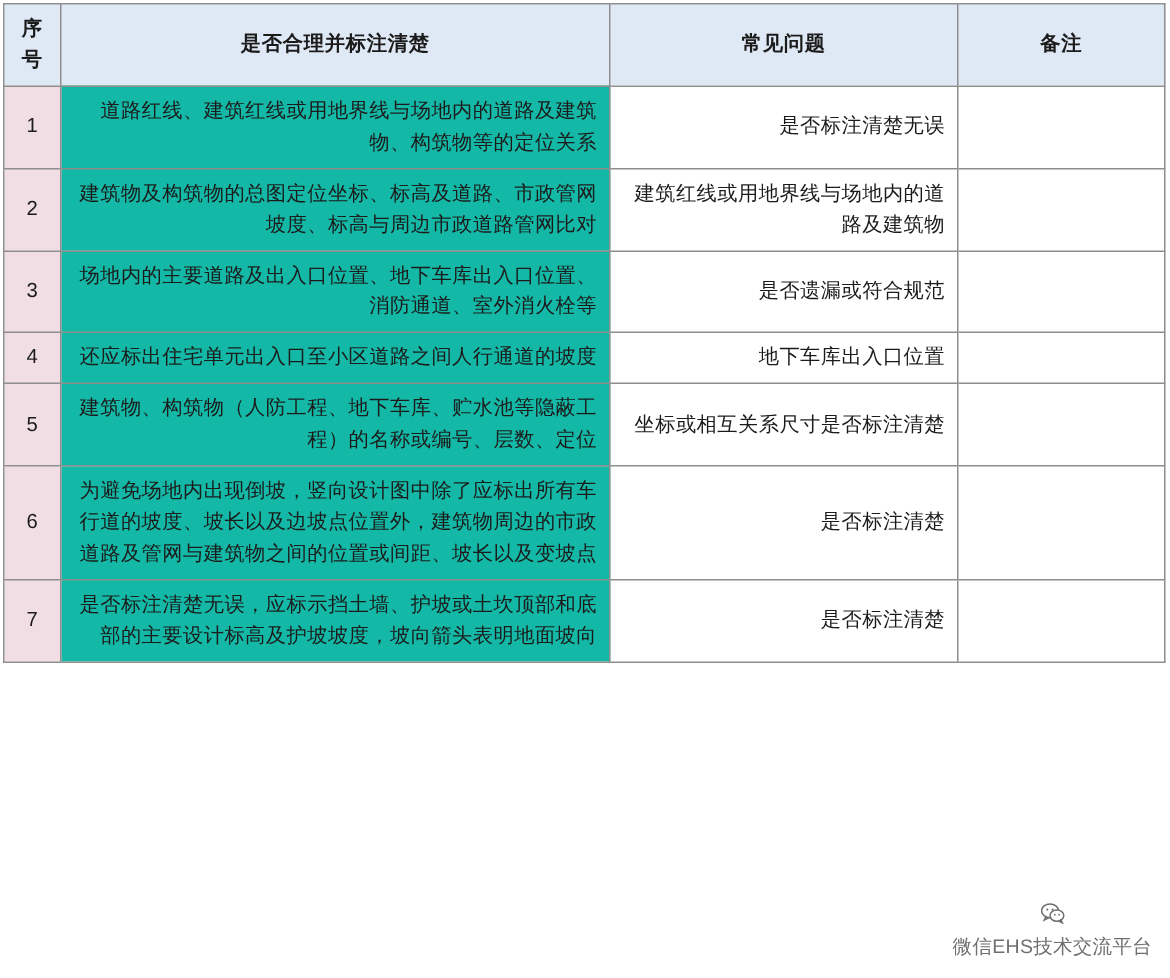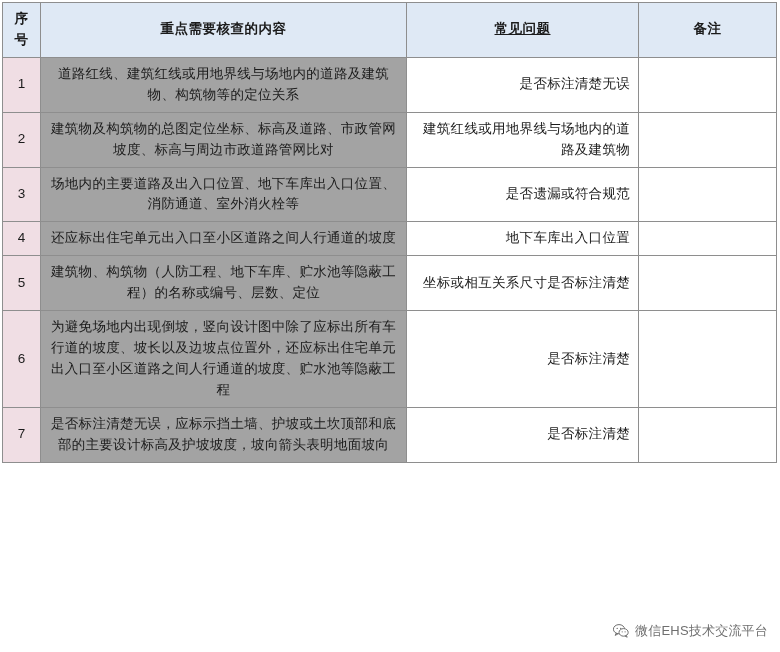--- a/index.html
+++ b/index.html
@@ -39,53 +39,54 @@
   thead th {
     background: #dfe9f5;
     font-weight: bold;
     text-align: center;
     font-size: 15px;
     height: 46px;
     letter-spacing: 0.5px;
   }
   th.col-no   { width: 38px; }
   th.col-main { width: 366px; }
-  th.col-issue{ width: 232px; text-decoration: underline; }
+  th.col-issue{ width: 232px; }
   th.col-note { width: 138px; }
 
   td.cell-no {
     background: #f0dee4;
     text-align: center;
     font-size: 14px;
     color: #1b1b1b;
     width: 38px;
   }
   td.cell-main {
-    background: #a3a3a3;
-    text-align: center;
+    background: #14b8a6;
+    text-align: right;
     letter-spacing: 0.3px;
   }
   td.cell-issue {
     background: #ffffff;
     text-align: right;
     letter-spacing: 0.3px;
   }
   td.cell-note {
     background: #ffffff;
   }
   .watermark {
     position: absolute;
     right: 12px;
     bottom: 14px;
     display: flex;
     align-items: center;
     gap: 6px;
     font-size: 13px;
     color: #6f6f6f;
     pointer-events: none;
+    flex-direction: column;
   }
   .wm-logo {
     width: 16px;
     height: 14px;
     position: relative;
     display: inline-block;
   }
   .wm-logo svg { display: block; }
   .wm-text { white-space: nowrap; letter-spacing: 0.2px; }
 </style>
@@ -96,21 +97,21 @@
   <table class="checklist">
     <colgroup>
       <col style="width:38px">
       <col style="width:366px">
       <col style="width:232px">
       <col style="width:138px">
     </colgroup>
     <thead>
       <tr>
         <th class="col-no">序号</th>
-        <th class="col-main">重点需要核查的内容</th>
+        <th class="col-main">是否合理并标注清楚</th>
         <th class="col-issue">常见问题</th>
         <th class="col-note">备注</th>
       </tr>
     </thead>
     <tbody>
       <tr>
         <td class="cell-no">1</td>
         <td class="cell-main">道路红线、建筑红线或用地界线与场地内的道路及建筑物、构筑物等的定位关系</td>
         <td class="cell-issue">是否标注清楚无误</td>
         <td class="cell-note"></td>
@@ -134,21 +135,21 @@
         <td class="cell-note"></td>
       </tr>
       <tr>
         <td class="cell-no">5</td>
         <td class="cell-main">建筑物、构筑物（人防工程、地下车库、贮水池等隐蔽工程）的名称或编号、层数、定位</td>
         <td class="cell-issue">坐标或相互关系尺寸是否标注清楚</td>
         <td class="cell-note"></td>
       </tr>
       <tr>
         <td class="cell-no">6</td>
-        <td class="cell-main">为避免场地内出现倒坡，竖向设计图中除了应标出所有车行道的坡度、坡长以及边坡点位置外，还应标出住宅单元出入口至小区道路之间人行通道的坡度、贮水池等隐蔽工程</td>
+        <td class="cell-main">为避免场地内出现倒坡，竖向设计图中除了应标出所有车行道的坡度、坡长以及边坡点位置外，建筑物周边的市政道路及管网与建筑物之间的位置或间距、坡长以及变坡点</td>
         <td class="cell-issue">是否标注清楚</td>
         <td class="cell-note"></td>
       </tr>
       <tr>
         <td class="cell-no">7</td>
         <td class="cell-main">是否标注清楚无误，应标示挡土墙、护坡或土坎顶部和底部的主要设计标高及护坡坡度，坡向箭头表明地面坡向</td>
         <td class="cell-issue">是否标注清楚</td>
         <td class="cell-note"></td>
       </tr>
     </tbody>

